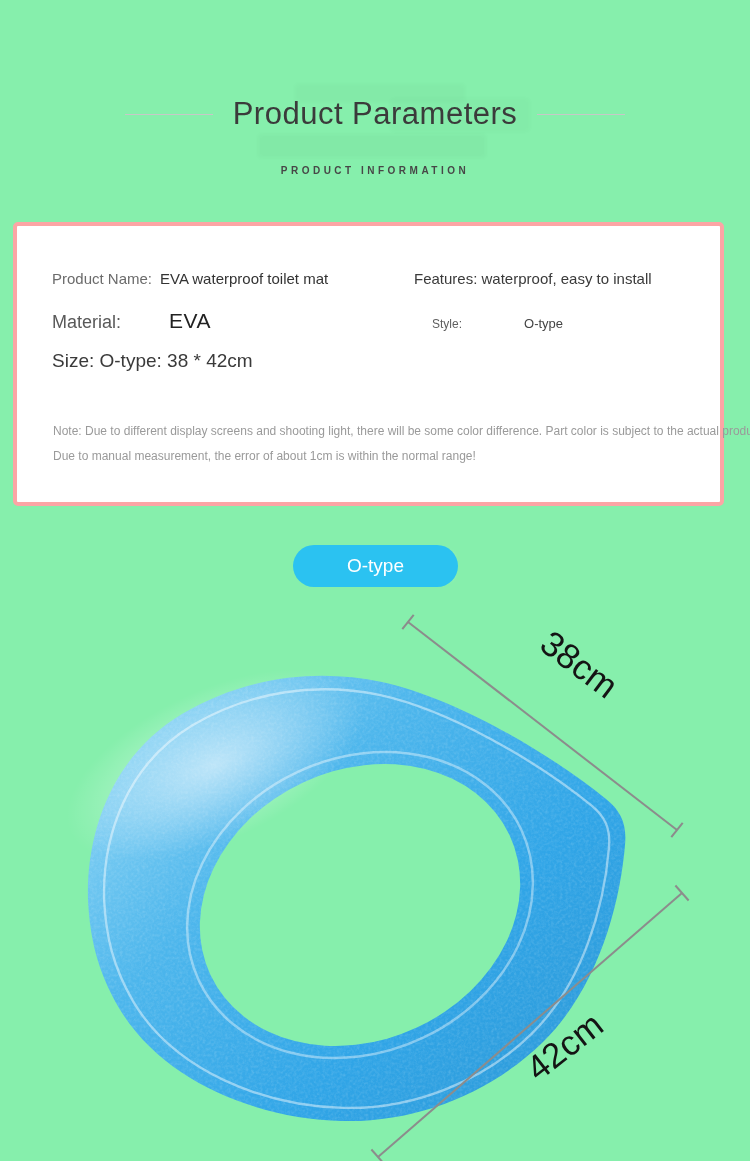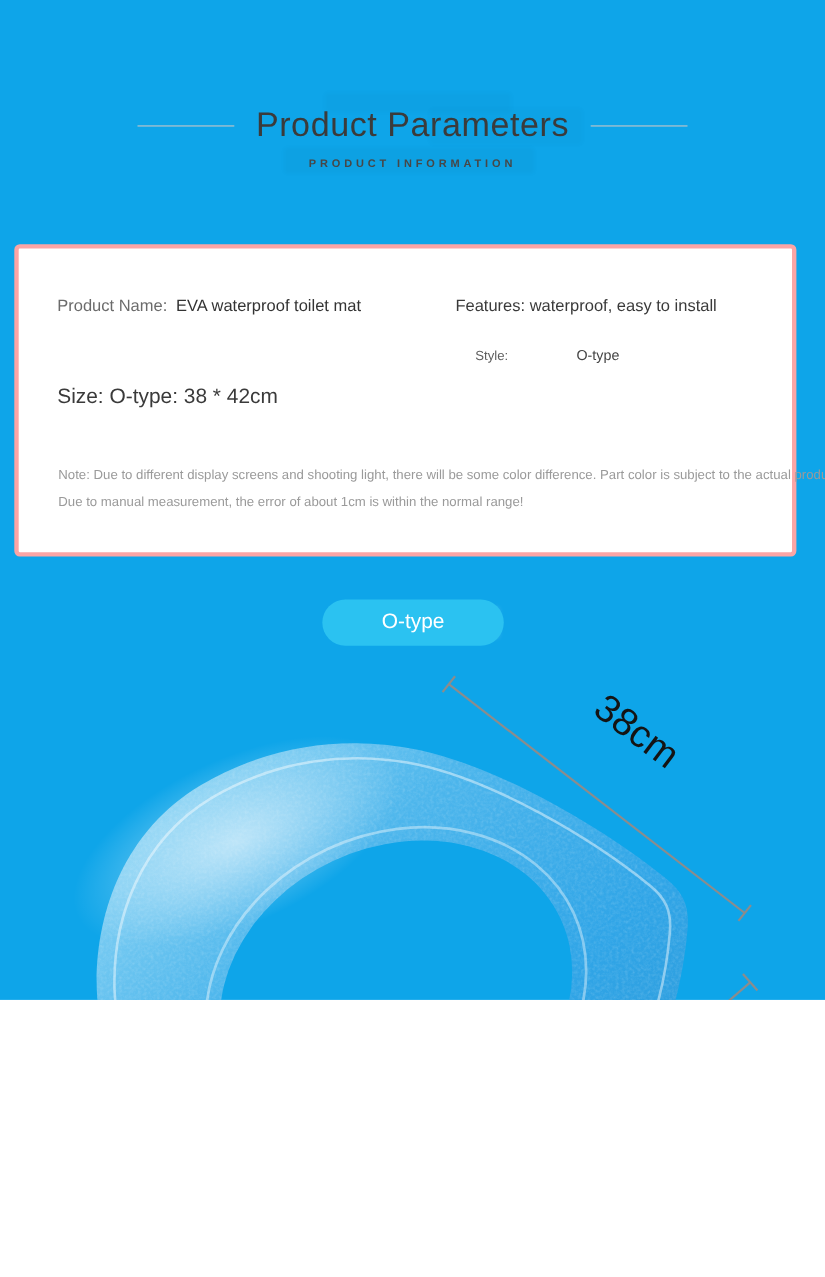--- a/index.html
+++ b/index.html
@@ -1,25 +1,25 @@
 <!DOCTYPE html>
 <html><head>
 <meta charset="utf-8">
 <style>
   html,body{margin:0;padding:0;background:#fff;}
   .page{
-    position:relative;width:750px;height:909px;background:#0ea5e9;
+    position:relative;width:750px;height:1161px;background:#86efac;
     font-family:"Liberation Sans",sans-serif;overflow:hidden;text-decoration:underline;
   }
   
   .header{position:absolute;top:96px;left:0;width:750px;display:flex;flex-direction:column;align-items:center;}
   .title-row{display:flex;align-items:center;gap:20px;}
   .page-title{font-size:31px;color:#3b3b3b;letter-spacing:0.5px;font-weight:400;}
   .tline{width:88px;height:1px;background:#c7c7c7;}
-  .subtitle{margin-top:12px;font-size:10px;font-weight:700;letter-spacing:3.5px;color:#474747;}
+  .subtitle{margin-top:33px;font-size:10px;font-weight:700;letter-spacing:3.5px;color:#474747;}
   
   .spec-card{
     position:absolute;left:13px;top:222px;width:711px;height:284px;
     border:4px solid #fca5a5;border-radius:5px;background:#fff;box-sizing:border-box;
   }
   .spec-row{position:absolute;white-space:nowrap;}
   .r1l{left:35px;top:44px;}
   .r1r{left:397px;top:44px;}
   .r2l{left:35px;top:83px;}
   .r2r{left:415px;top:88px;}
@@ -71,20 +71,23 @@
     </div>
     <div class="subtitle">PRODUCT INFORMATION</div>
   </div>
 
   <div class="spec-card">
     <div class="spec-row r1l">
       <span class="lab-gray">Product Name:</span><span class="val-dark">EVA waterproof toilet mat</span>
     </div>
     <div class="spec-row r1r">
       <span class="feat-text">Features: waterproof, easy to install</span>
+    </div>
+    <div class="spec-row r2l">
+      <span class="mat-label">Material:</span><span class="mat-value">EVA</span>
     </div>
     <div class="spec-row r2r">
       <span class="style-label">Style:</span><span class="style-value">O-type</span>
     </div>
     <div class="spec-row r3">
       <span class="size-text">Size: O-type: 38 * 42cm</span>
     </div>
     <div class="note note1">Note: Due to different display screens and shooting light, there will be some color difference. Part color is subject to the actual product!</div>
     <div class="note note2">Due to manual measurement, the error of about 1cm is within the normal range!</div>
   </div>

